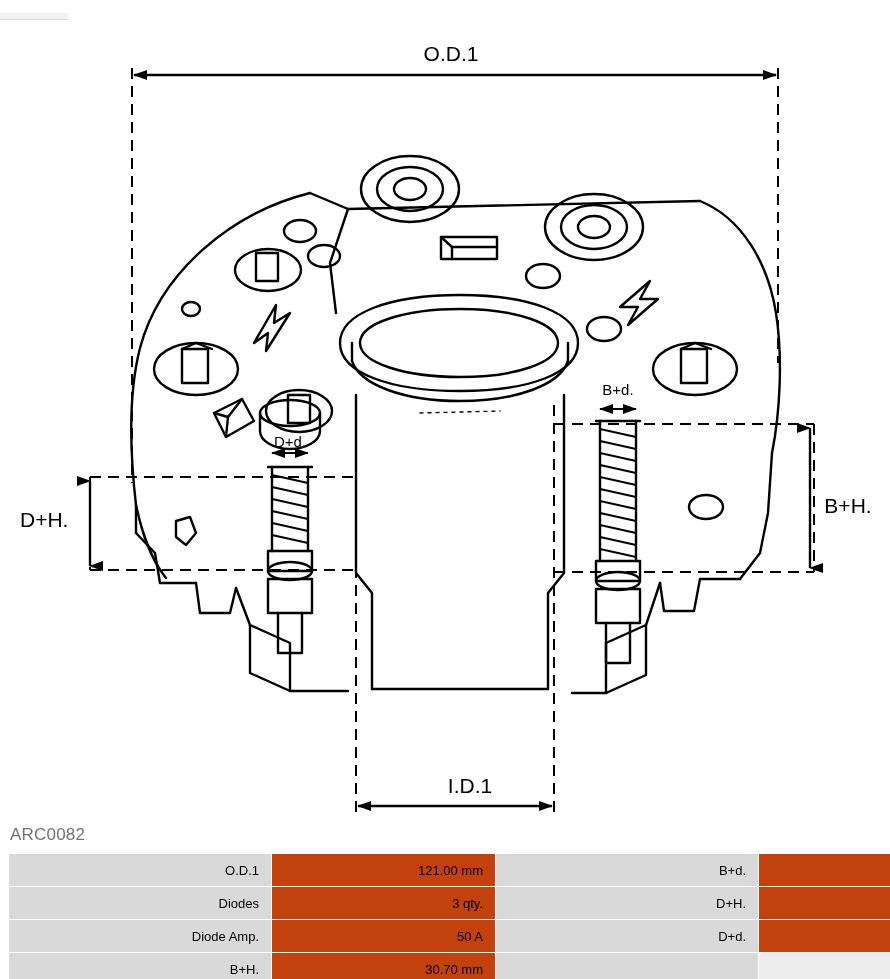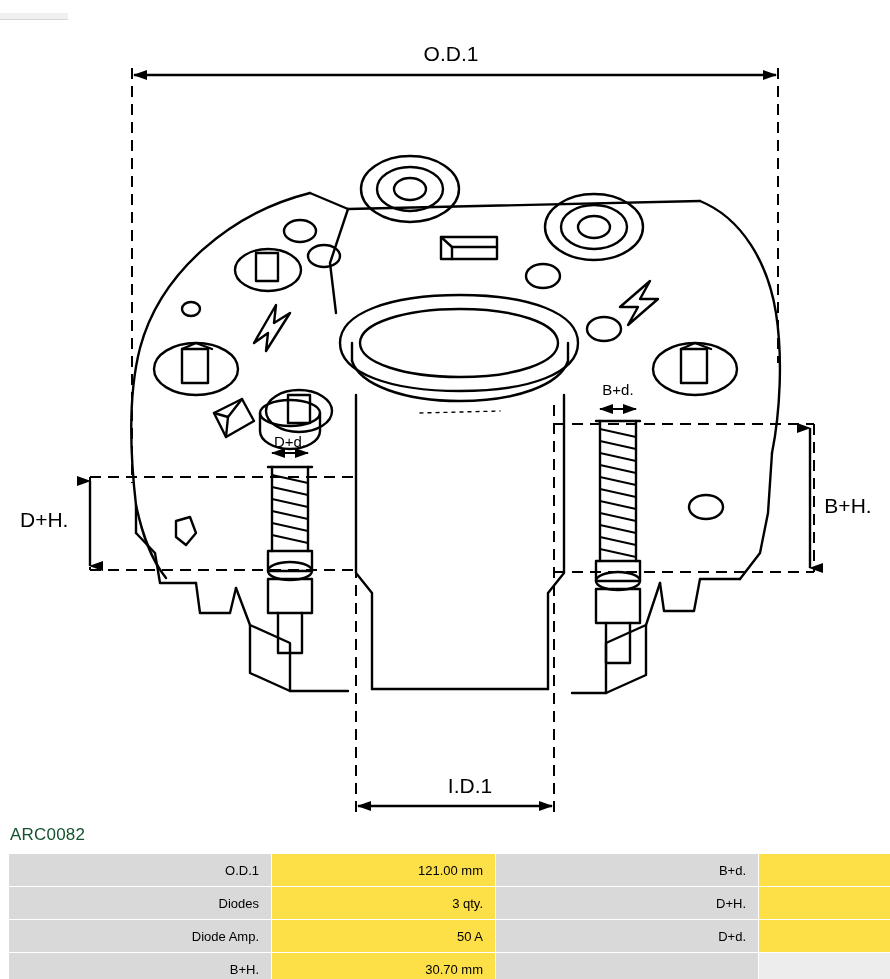--- a/index.html
+++ b/index.html
@@ -26,21 +26,21 @@
     left: 0;
     top: 0;
     width: 890px;
     height: 815px;
   }
   #part-number {
     position: absolute;
     left: 10px;
     top: 812px;
     font-size: 17px;
-    color: #14532d;
+    color: #737373;
     font-family: "Liberation Sans", sans-serif;
     letter-spacing: 0.2px;
   }
   #spec-table {
     position: absolute;
     left: 8px;
     top: 840px;
     width: 874px;
     border-collapse: collapse;
     table-layout: fixed;
@@ -51,21 +51,21 @@
     padding: 0 12px;
     border: 1px solid #ffffff;
     vertical-align: middle;
   }
   #spec-table td.lbl {
     background: #d9d9d9;
     text-align: right;
     width: 238px;
   }
   #spec-table td.val {
-    background: #fde047;
+    background: #c2410c;
     text-align: right;
     width: 199px;
   }
   #spec-table td.empty {
     background: #ededed;
   }
   #spec-table td.empty-lbl {
     background: #d9d9d9;
   }
   .dim-label {

